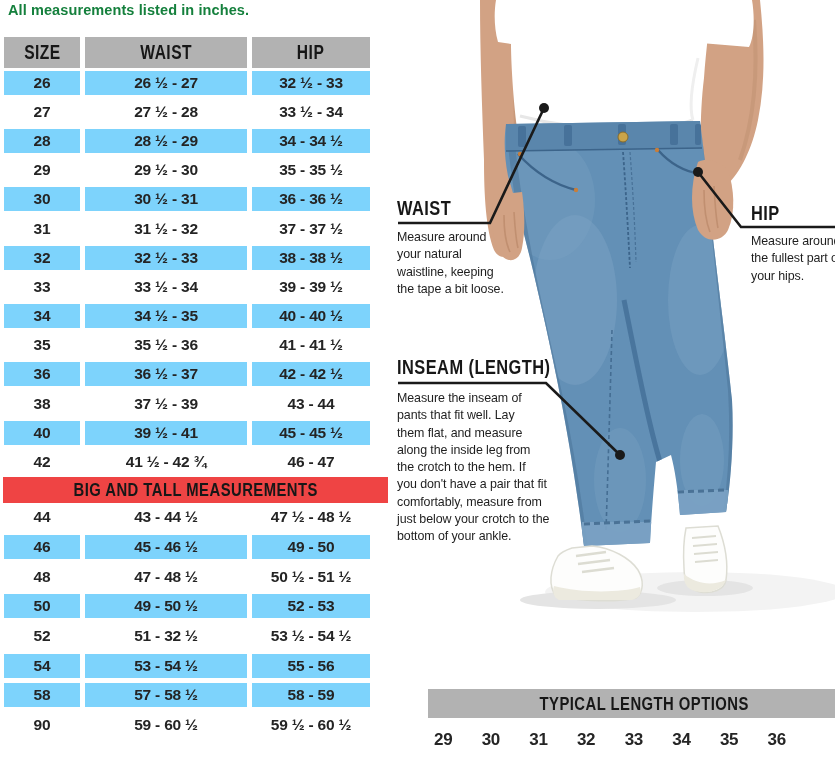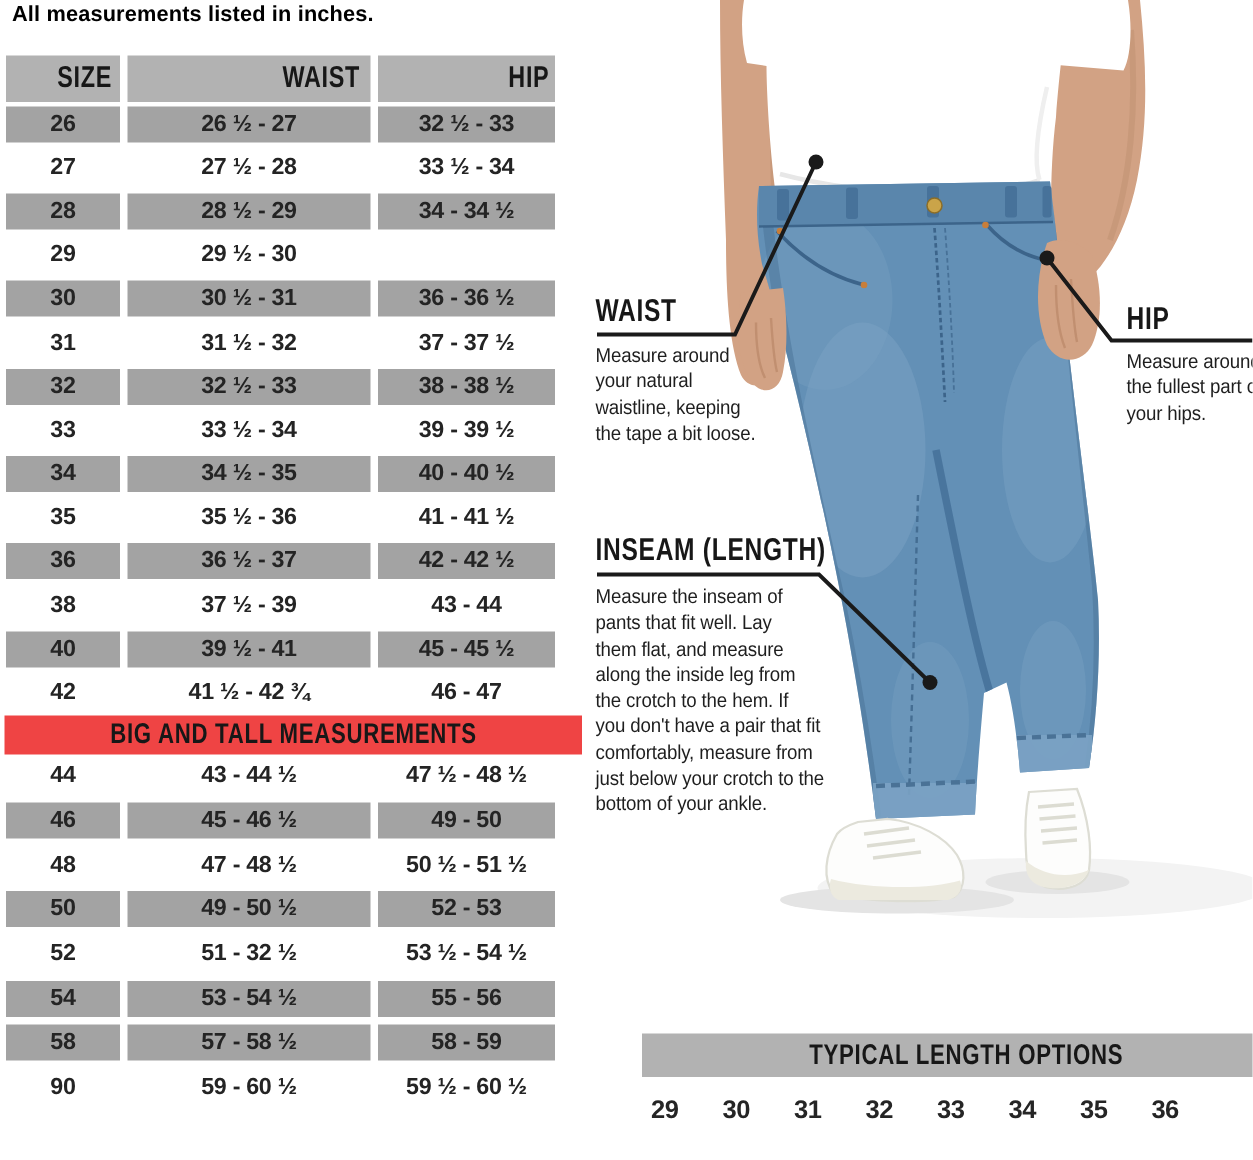--- a/index.html
+++ b/index.html
@@ -5,35 +5,35 @@
   html,body{margin:0;padding:0;}
   body{
     width:835px;height:773px;position:relative;overflow:hidden;
     background:#ffffff;
     font-family:"Liberation Sans", sans-serif;
     -webkit-font-smoothing:antialiased;
   }
   .abs{position:absolute;}
   
   .page-title{
-    left:8px;top:2px;font-size:14.5px;font-weight:700;color:#000000;letter-spacing:0.1px;
+    left:8px;top:2px;font-size:14.5px;font-weight:700;color:#15803d;letter-spacing:0.1px;
   }
   
   .cond{display:inline-block;transform:scaleX(0.78);transform-origin:center;font-weight:700;letter-spacing:0.6px;color:#171717;white-space:nowrap;}
   .cond-l{display:inline-block;transform:scaleX(0.78);transform-origin:left center;font-weight:700;letter-spacing:0.6px;color:#171717;white-space:nowrap;}
   
   .size-table{left:4px;top:37px;width:366px;}
   .t-header{display:grid;grid-template-columns:76px 162px 118px;column-gap:5px;height:31px;}
-  .t-header > div{background:#b2b2b2;display:flex;align-items:center;justify-content:flex-end;font-size:20px;}
+  .t-header > div{background:#b2b2b2;display:flex;align-items:center;justify-content:center;font-size:20px;}
   .t-sec .t-row{display:grid;grid-template-columns:76px 162px 118px;column-gap:5px;align-items:center;}
   .t-sec1 .t-row{height:29.2px;}
   .t-sec2 .t-row{height:29.65px;}
   .t-row > div{height:24px;display:flex;align-items:center;justify-content:center;
     font-size:15.5px;font-weight:700;color:#242424;letter-spacing:-0.2px;}
-  .t-row.shaded > div{background:#a3a3a3;}
+  .t-row.shaded > div{background:#7dd3fc;}
   .t-sechdr{margin-left:-1px;width:385px;height:26px;background:#ef4444;display:flex;align-items:center;justify-content:center;font-size:19px;}
   
   .co-head{font-size:21px;line-height:22px;}
   .co-body{font-size:13.4px;line-height:17.3px;color:#1e1e1e;letter-spacing:-0.1px;white-space:pre-line;
     transform:scaleX(0.93);transform-origin:left top;}
   .waist-h{left:397px;top:197px;}
   .waist-b{left:397px;top:228px;width:150px;}
   .hip-h{left:751px;top:202px;}
   .hip-b{left:751px;top:232px;width:150px;}
   .inseam-h{left:397px;top:356px;}
@@ -75,20 +75,21 @@
         <div>33 ½ - 34</div>
       </div>
       <div class="t-row shaded">
         <div>28</div>
         <div>28 ½ - 29</div>
         <div>34 - 34 ½</div>
       </div>
       <div class="t-row">
         <div>29</div>
         <div>29 ½ - 30</div>
+        <div>35 - 35 ½</div>
       </div>
       <div class="t-row shaded">
         <div>30</div>
         <div>30 ½ - 31</div>
         <div>36 - 36 ½</div>
       </div>
       <div class="t-row">
         <div>31</div>
         <div>31 ½ - 32</div>
         <div>37 - 37 ½</div>

